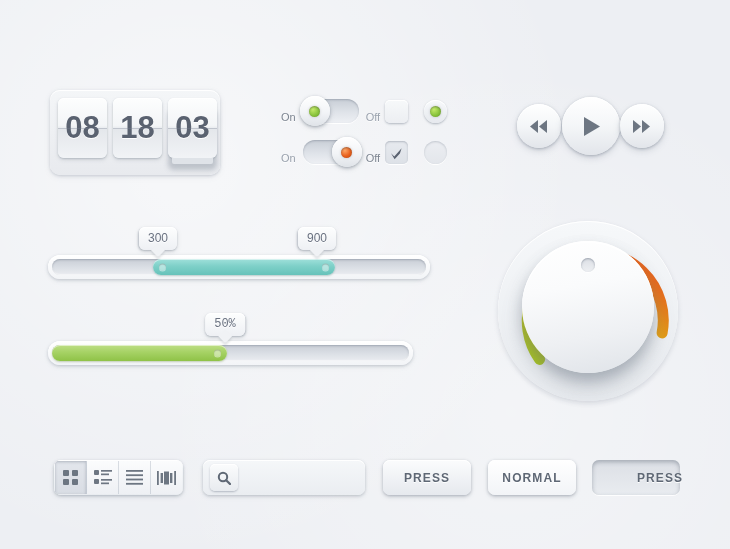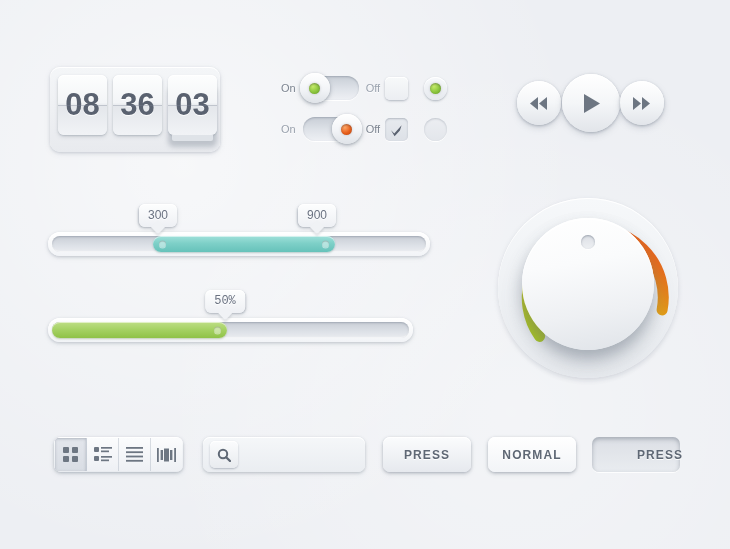--- a/index.html
+++ b/index.html
@@ -22,20 +22,21 @@
     pointer-events: none;
     background-image:
       radial-gradient(circle at 25% 30%, rgba(255,255,255,0.55), transparent 60%),
       radial-gradient(circle at 70% 75%, rgba(255,255,255,0.35), transparent 55%);
     z-index: 0;
   }
   .stage {
     position: absolute;
     inset: 0;
     z-index: 1;
+    margin-top: 23px;
   }
 
   
   .flipclock {
     position: absolute;
     left: 50px;
     top: 67px;
     width: 170px;
     height: 85px;
     border-radius: 10px;
@@ -86,21 +87,21 @@
       0 1px 0 rgba(255,255,255,1) inset,
       0 10px 0 -4px #dfe3e8,
       0 12px 5px rgba(110,120,135,0.35),
       0 1px 2px rgba(110,120,135,0.35);
   }
 
   
   .toggle-row {
     position: absolute;
     display: flex;
-    align-items: center;
+    align-items: flex-end;
     gap: 7px;
   }
   .toggle-row.row1 { left: 281px; top: 76px; }
   .toggle-row.row2 { left: 281px; top: 117px; }
   .toggle-label {
     font-size: 11px;
     color: #9aa2ae;
     text-shadow: 0 1px 0 rgba(255,255,255,0.9);
   }
   .toggle-label.active { color: #7d8591; }
@@ -452,21 +453,21 @@
   }
 </style>
 </head>
 <body>
 
 <div class="stage">
 
   <div class="flipclock">
     <div class="flipclock-inner">
       <div class="flipdigit">08</div>
-      <div class="flipdigit">36</div>
+      <div class="flipdigit">18</div>
       <div class="flipdigit flipping">03</div>
     </div>
   </div>
 
   <div class="toggle-row row1">
     <span class="toggle-label active">On</span>
     <div class="toggle">
       <div class="toggle-knob pos-left">
         <span class="led green"></span>
       </div>

